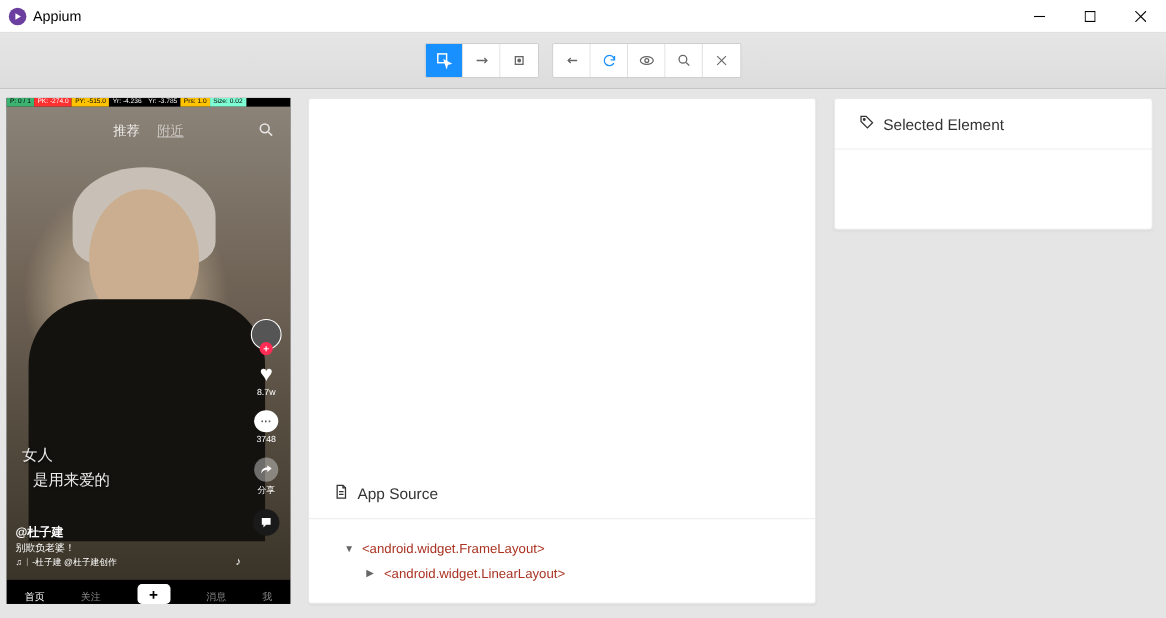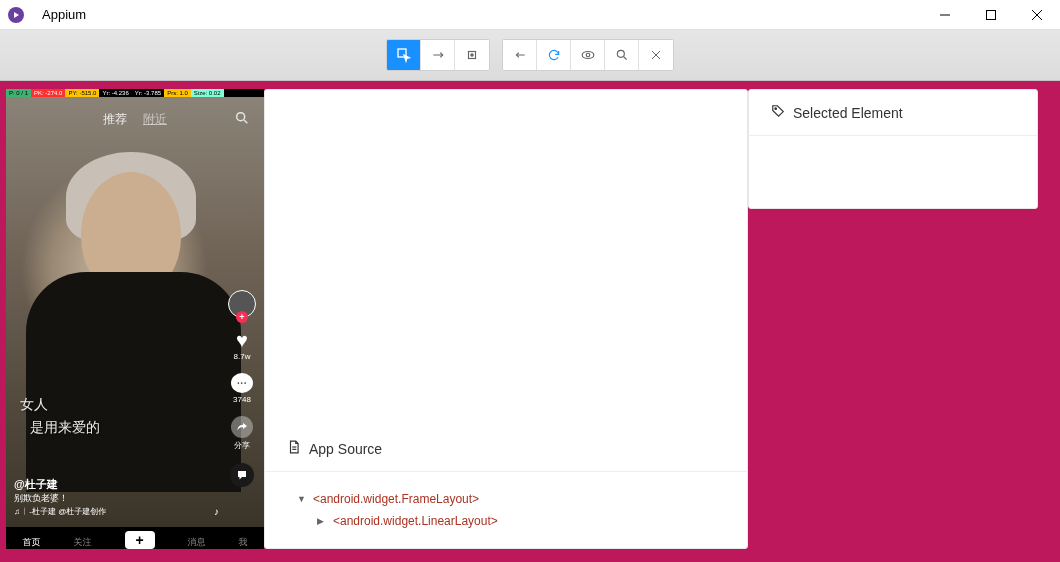--- a/index.html
+++ b/index.html
@@ -14,21 +14,21 @@
     
     .titlebar {
       height: 30px;
       display: flex;
       align-items: center;
       justify-content: space-between;
       padding-left: 8px;
       background: #fff;
       border-bottom: 1px solid #e0e0e0;
     }
-    .titlebar-left { display: flex; align-items: center; gap: 18px; }
+    .titlebar-left { display: flex; align-items: center; gap: 6px; }
     .app-icon {
       width: 16px; height: 16px;
       background: #6b3fa0;
       border-radius: 50%;
       display: flex; align-items: center; justify-content: center;
     }
     .app-icon-inner { width: 0; height: 0; border-left: 5px solid #fff; border-top: 3px solid transparent; border-bottom: 3px solid transparent; margin-left: 1px; }
     .window-controls { display: flex; }
     .win-btn {
       width: 46px; height: 30px;
@@ -59,23 +59,23 @@
       border-right: 1px solid #e0e0e0;
       color: #666;
       cursor: pointer;
     }
     .toolbar-btn:last-child { border-right: none; }
     .toolbar-btn.active { background: #1890ff; color: #fff; }
     
     .main {
       display: flex;
       height: calc(100% - 81px);
-      background: #be185d;
-      padding: 8px 22px 0 6px;
-      gap: 0;
+      background: #e5e5e5;
+      padding: 8px 12px 0 6px;
+      gap: 16px;
     }
     
     .device-pane {
       width: 258px;
       height: 460px;
       background: #2a2a2a;
       position: relative;
       overflow: hidden;
       flex-shrink: 0;
     }
@@ -178,21 +178,21 @@
       position: absolute;
       bottom: 8px;
       left: 8px;
       right: 45px;
       color: #fff;
       font-size: 9px;
       line-height: 1.4;
     }
     .caption-overlay {
       position: absolute;
-      bottom: 88px;
+      bottom: 78px;
       left: 14px;
       color: #eaeaea;
       font-size: 14px;
       line-height: 1.6;
       text-align: left;
       text-shadow: 1px 1px 2px rgba(0,0,0,0.5);
     }
     .caption-line1 { font-family: KaiTi, serif; }
     .caption-line2 { font-family: KaiTi, serif; margin-left: 10px; }
     .bottom-nav {

